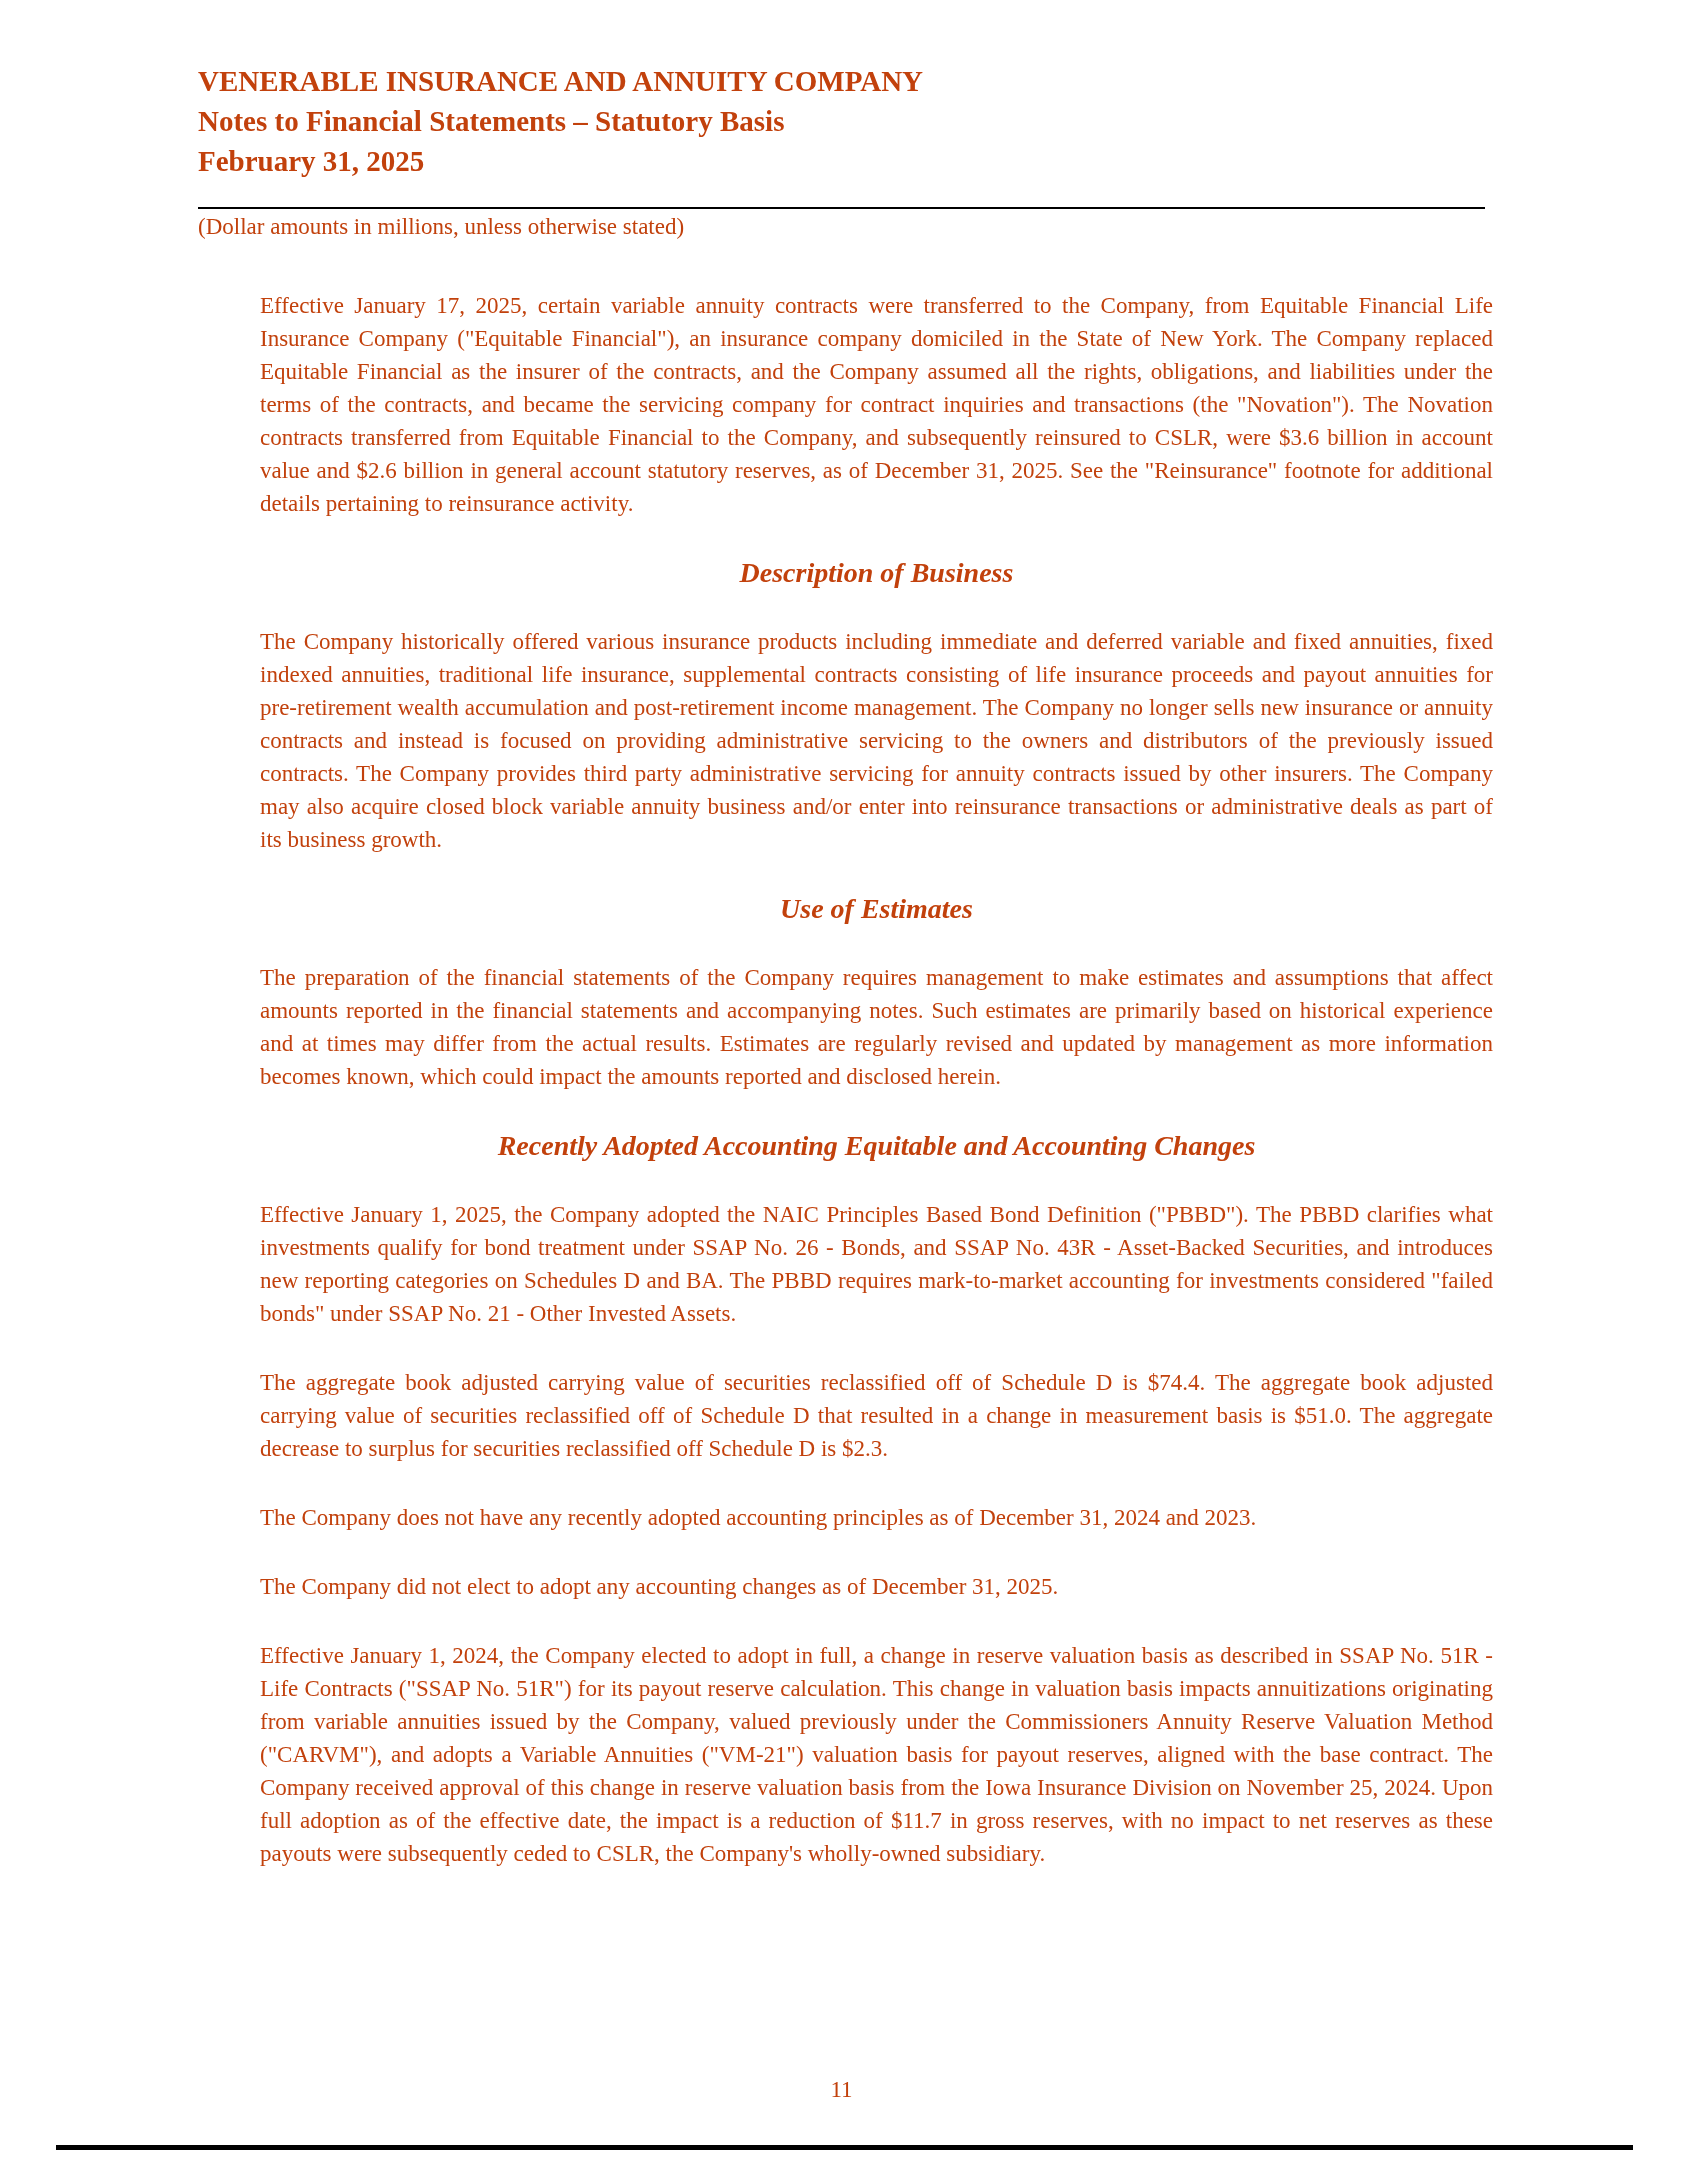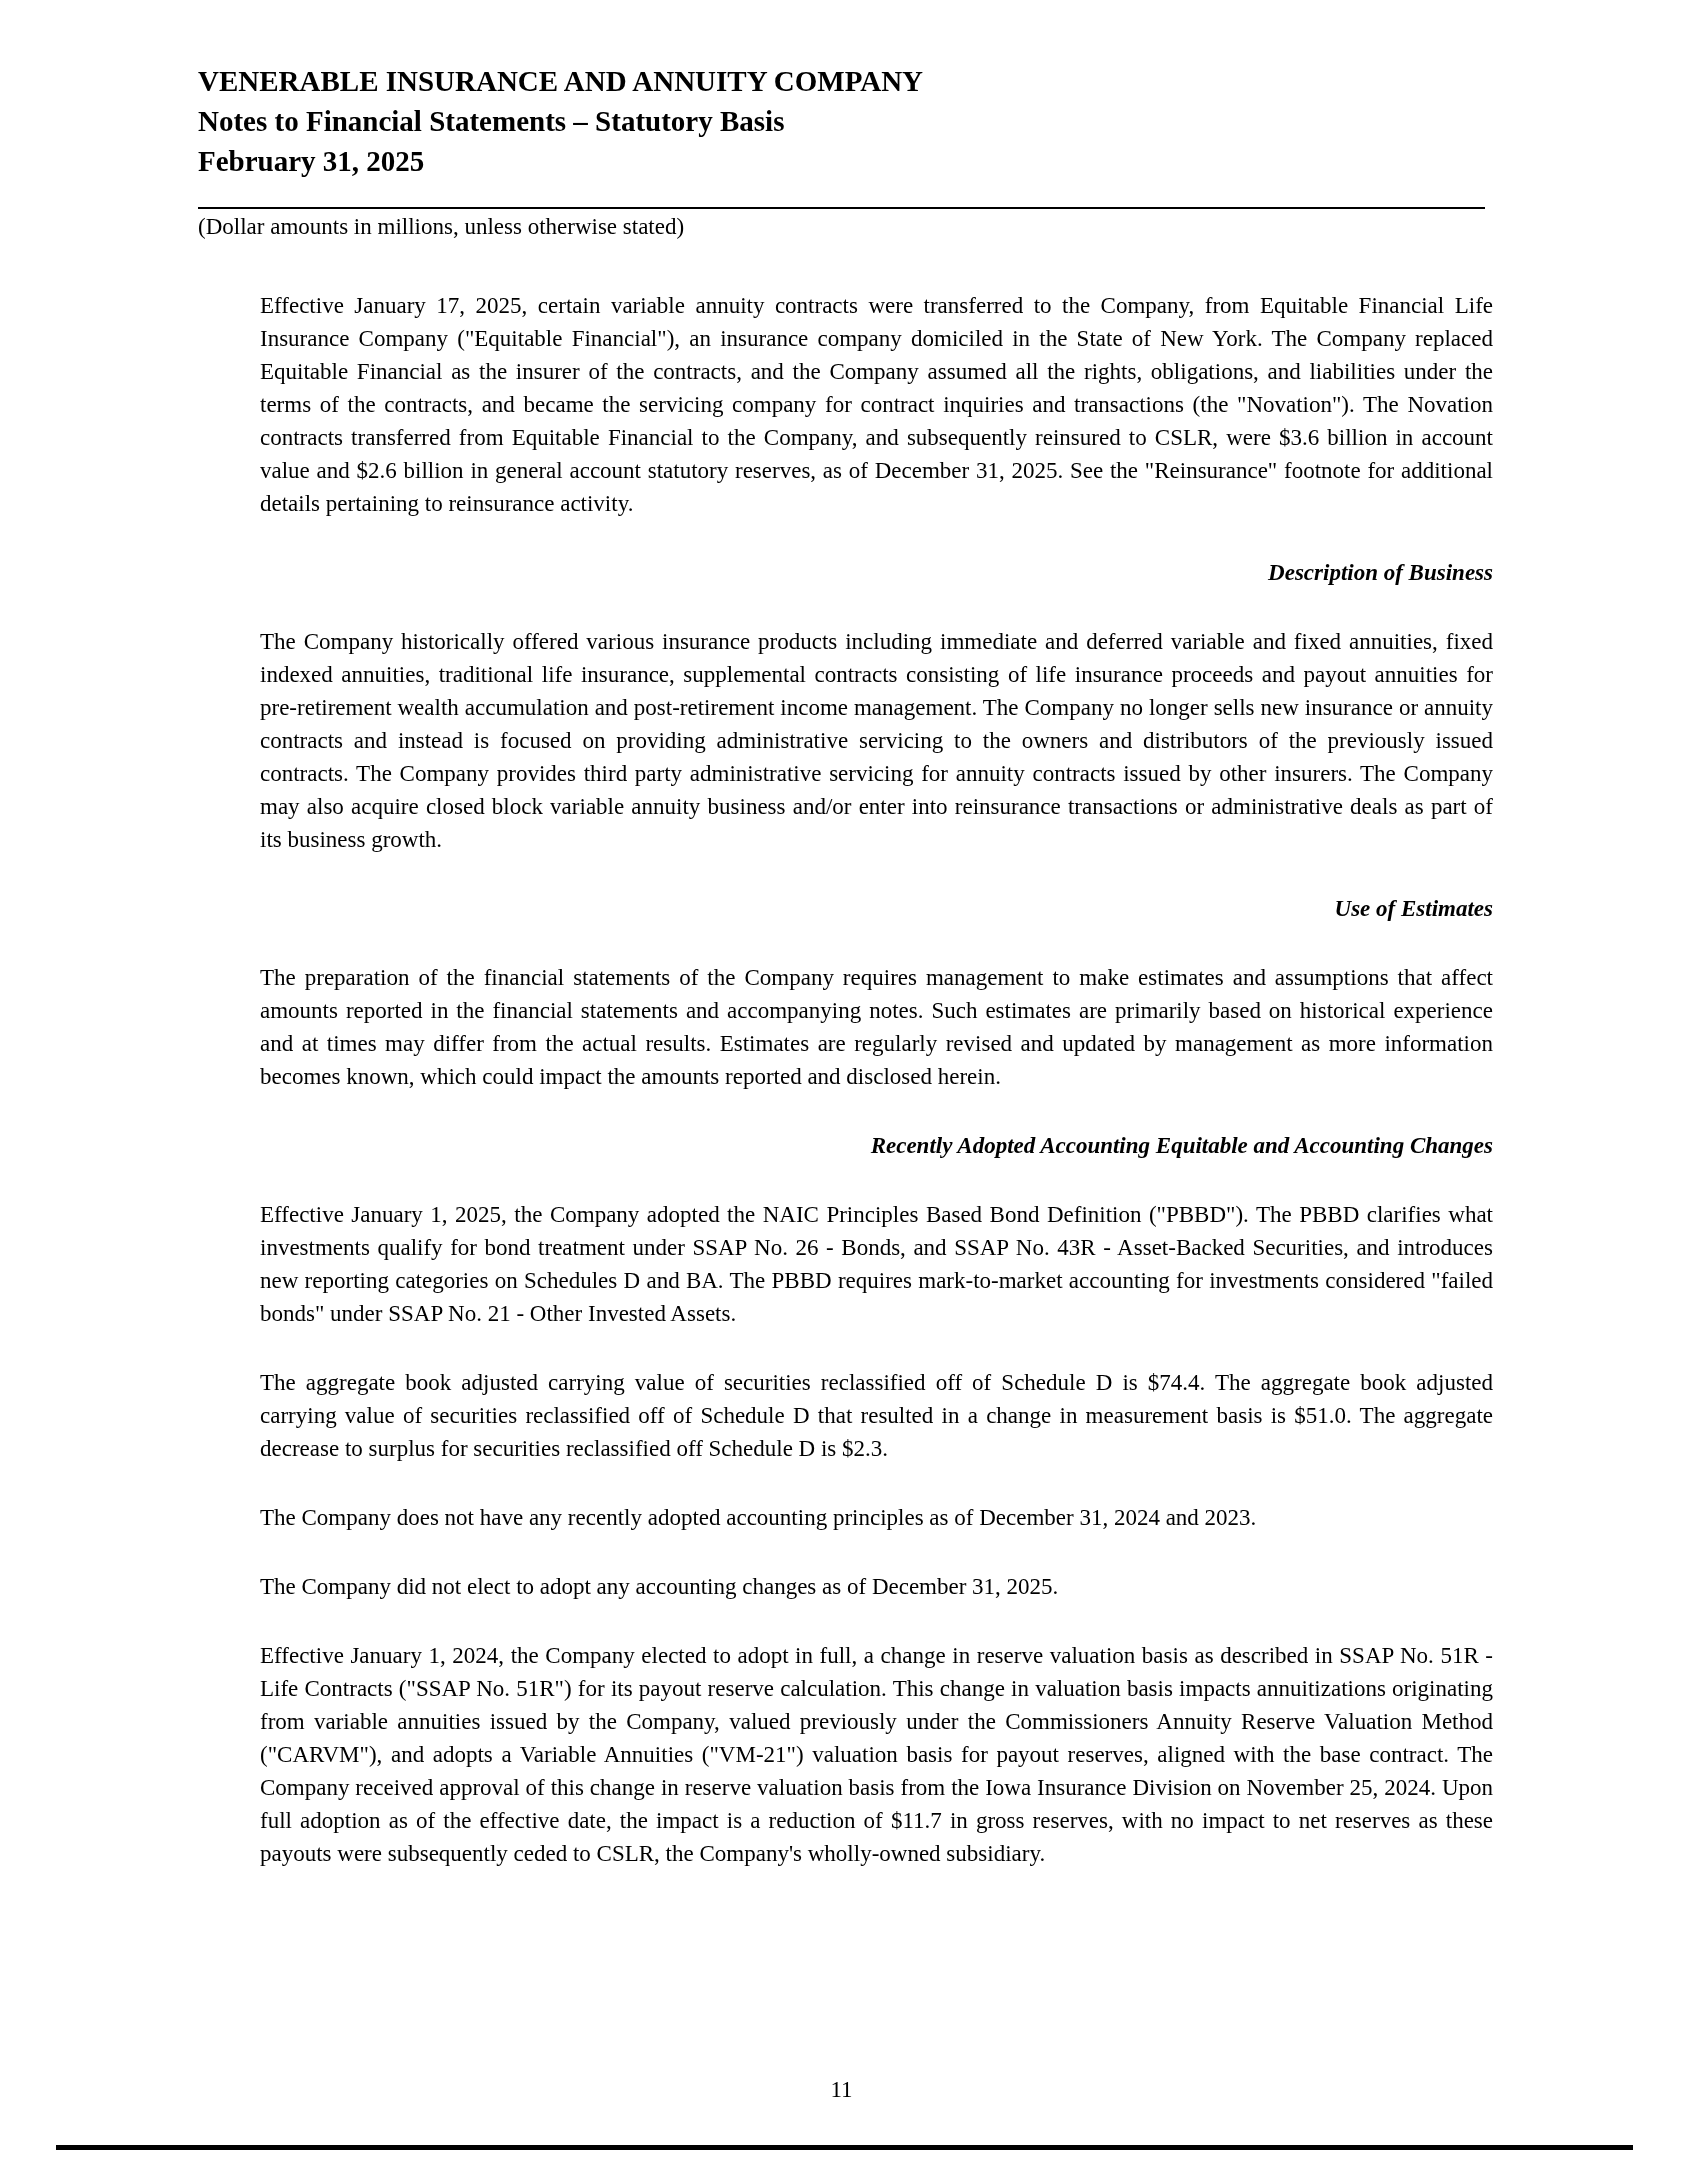--- a/index.html
+++ b/index.html
@@ -5,21 +5,21 @@
   html, body {
     margin: 0;
     padding: 0;
     background: #ffffff;
   }
   .page {
     position: relative;
     width: 1683px;
     height: 2178px;
     background: #ffffff;
-    color: #000000;
+    color: #c2410c;
     font-family: "Liberation Serif", "DejaVu Serif", serif;
     overflow: hidden;
   }
   .doc-header {
     position: absolute;
     left: 198px;
     top: 61px;
     width: 1287px;
   }
   .doc-header .hline {
@@ -53,25 +53,25 @@
     line-height: 33px;
     text-align: justify;
     margin-left: 12px;
   }
   .doc-body p.paragraph {
     margin: 0 0 36px 0;
     text-justify: inter-word;
   }
   .doc-body h4.heading {
     margin: 0 0 36px 0;
-    font-size: 23px;
+    font-size: 28px;
     line-height: 33px;
     font-weight: bold;
     font-style: italic;
-    text-align: right;
+    text-align: center;
   }
   .page-number {
     position: absolute;
     left: 0;
     top: 2075px;
     width: 100%;
     text-align: center;
     font-size: 23px;
     line-height: 30px;
   }

